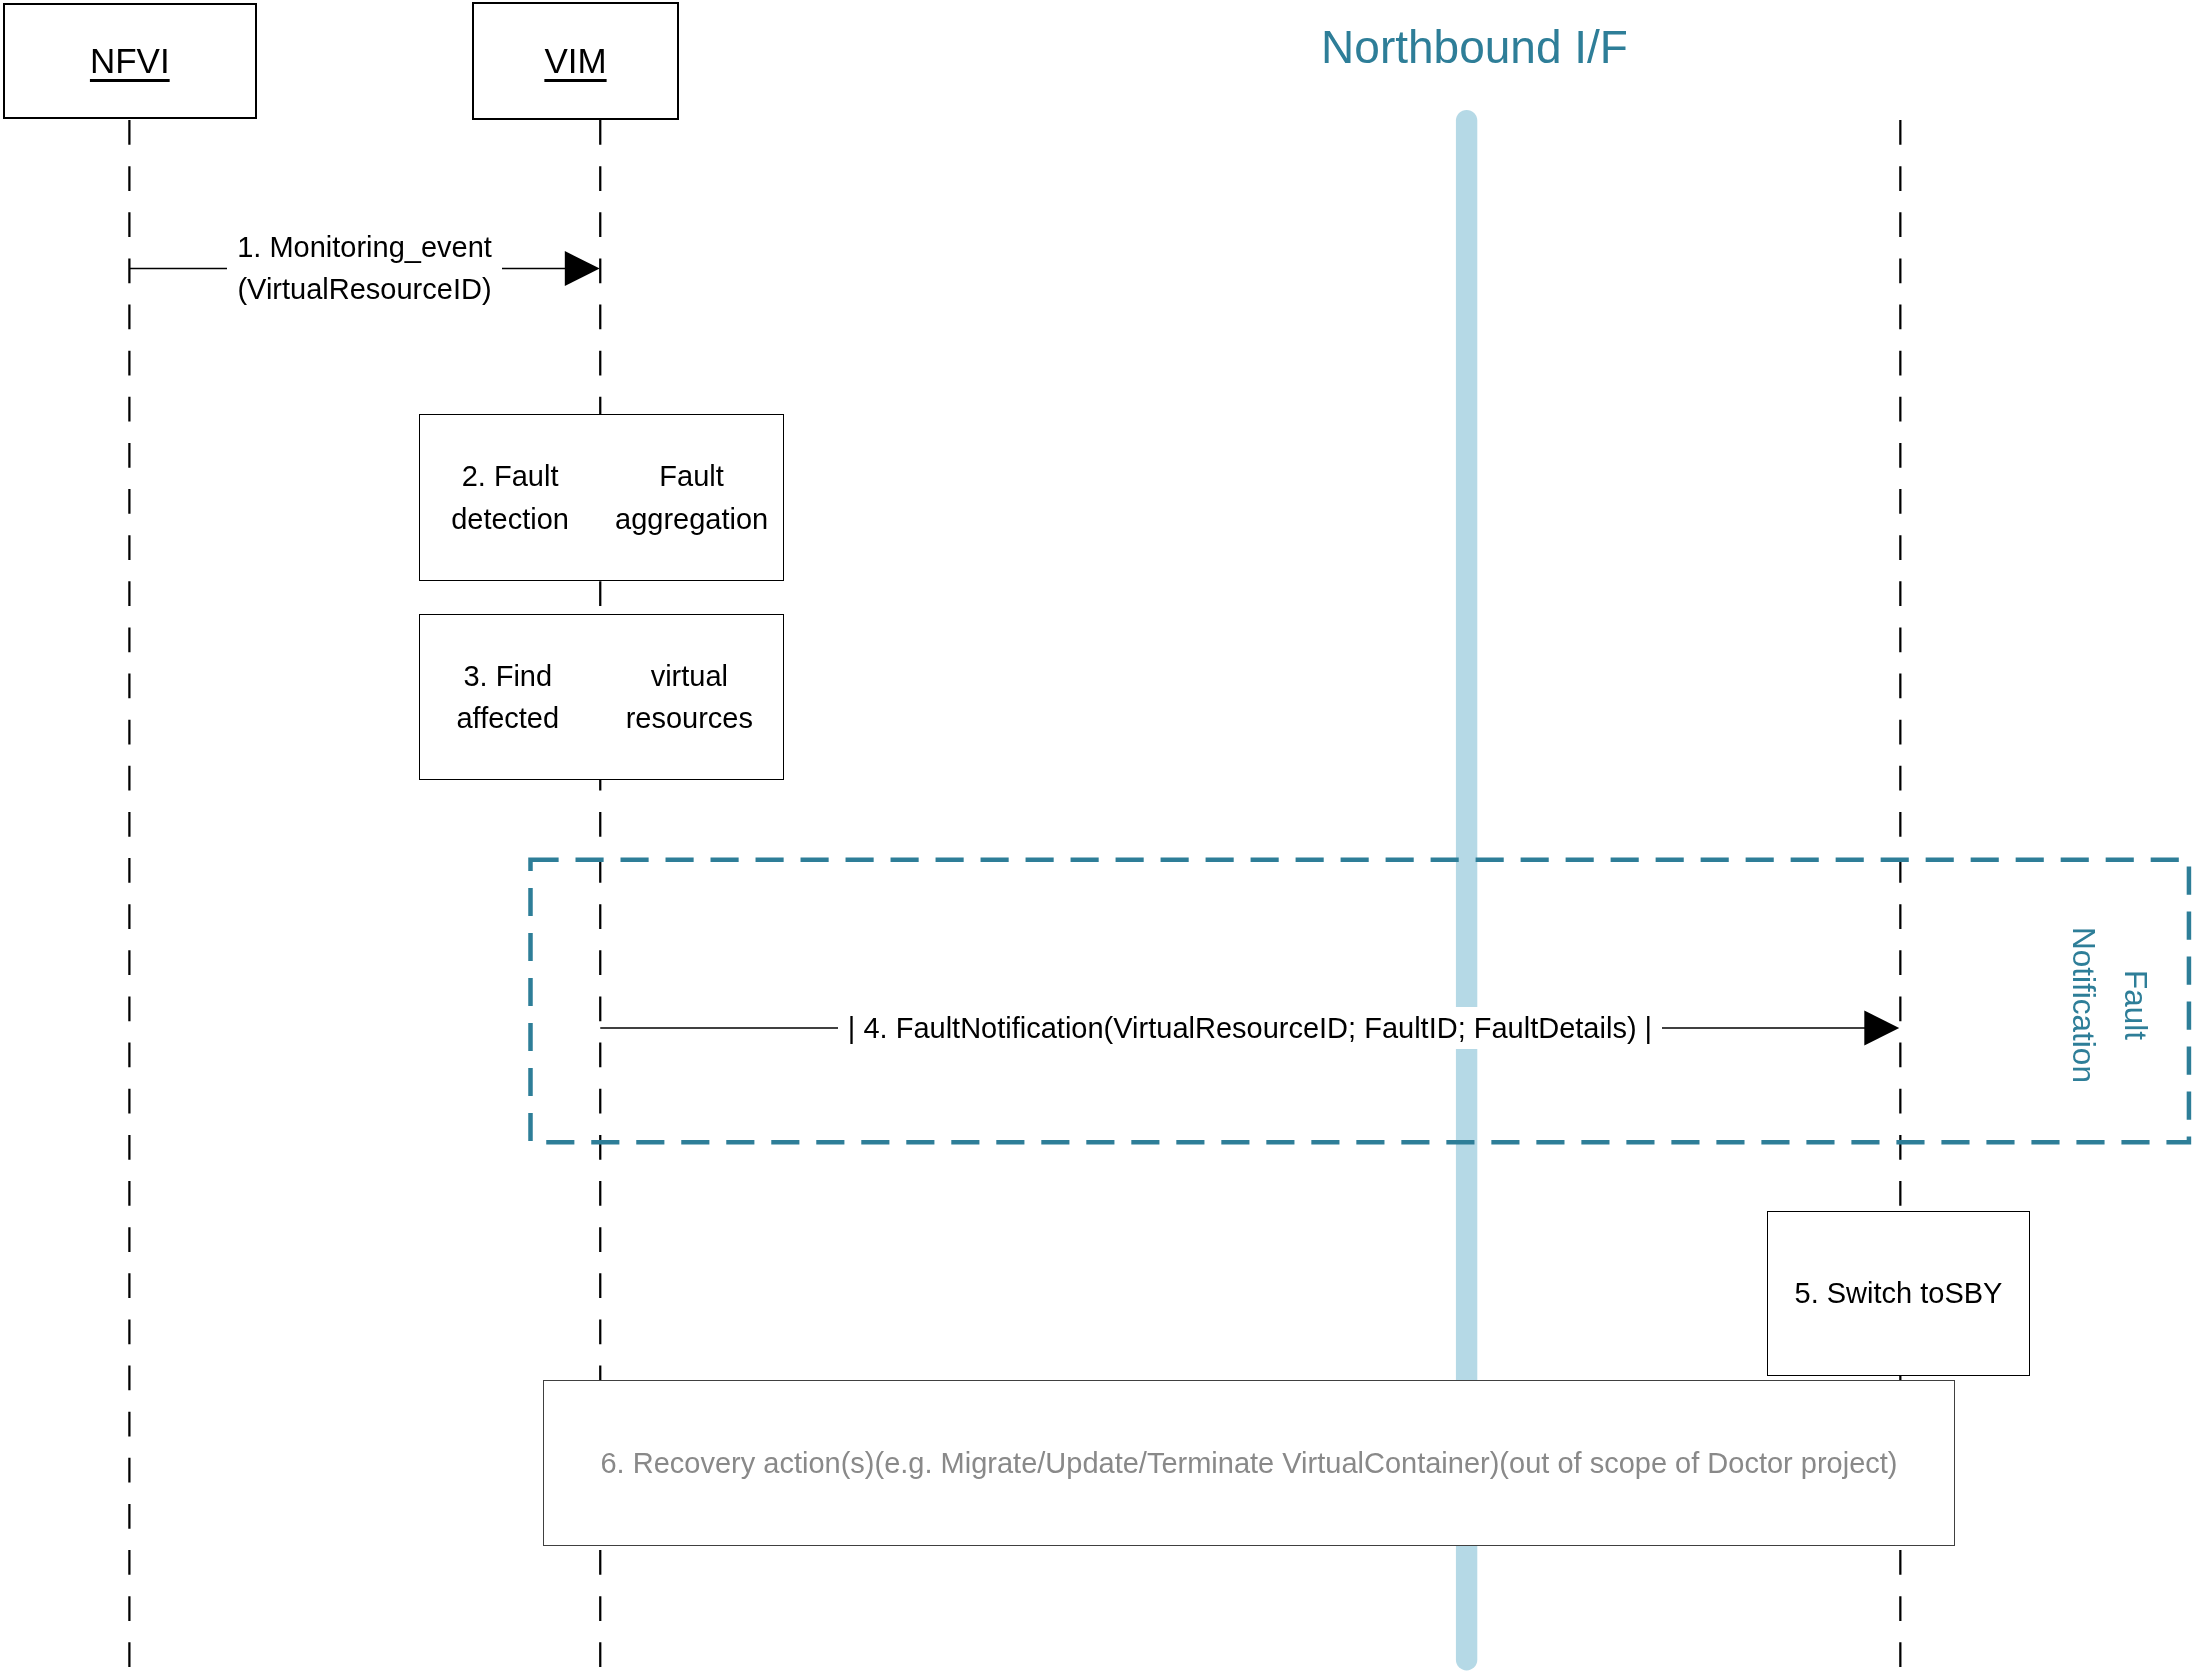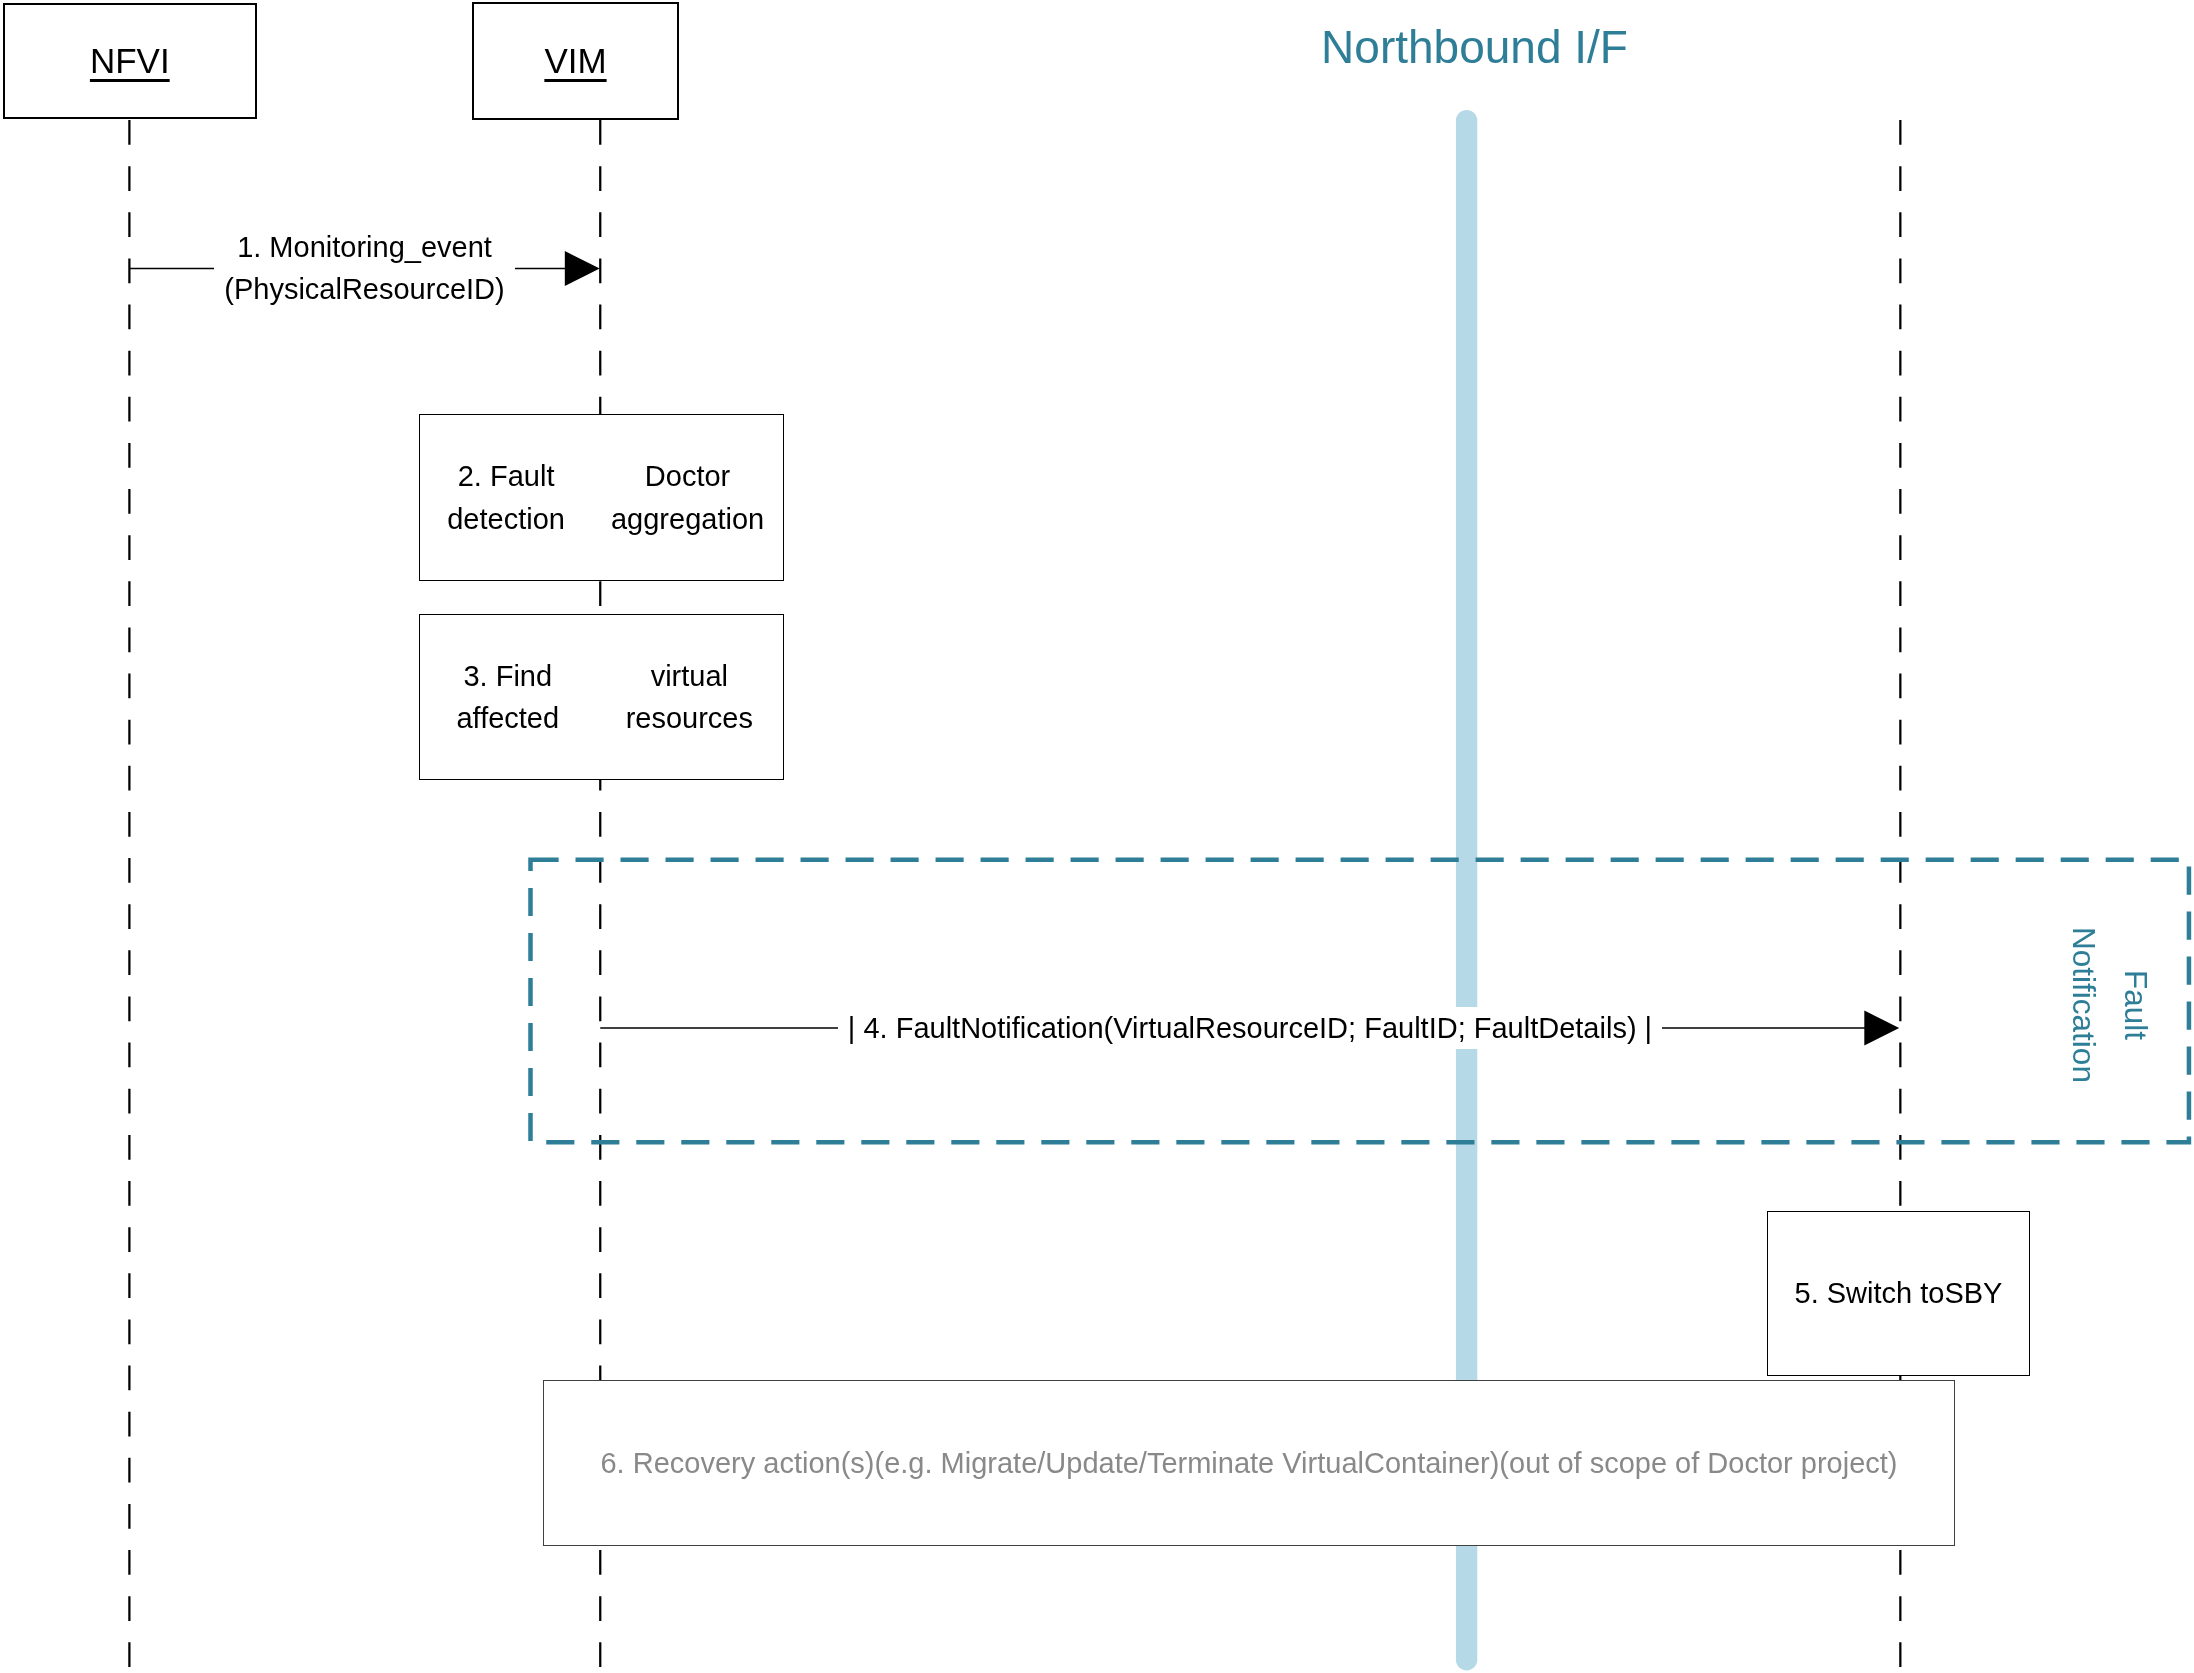--- a/index.html
+++ b/index.html
@@ -107,27 +107,27 @@
     </div>
     <div class="actor-box" style="left:472px;top:2.3px;width:207px;height:118px;">
       <span class="actor-label">VIM</span>
     </div>
 
     <div class="nb-title">Northbound I/F</div>
 
     <div class="msg-wrap" style="left:129px;top:226px;width:471px;height:84px;">
       <div class="msg-label">
         <div>1. Monitoring_event</div>
-        <div>(PhysicalResourceID)</div>
+        <div>(VirtualResourceID)</div>
       </div>
     </div>
 
     <div class="step-box" style="left:419px;top:414px;width:365px;height:167px;">
       <div>2. Fault detection</div>
-      <div>Doctor aggregation</div>
+      <div>Fault aggregation</div>
     </div>
 
     <div class="step-box" style="left:419px;top:614px;width:365px;height:166px;">
       <div>3. Find affected</div>
       <div>virtual resources</div>
     </div>
 
     <div class="msg-wrap" style="left:600px;top:1007px;width:1300px;height:42px;">
       <div class="msg-label">| 4. FaultNotification(VirtualResourceID; FaultID; FaultDetails) |</div>
     </div>

